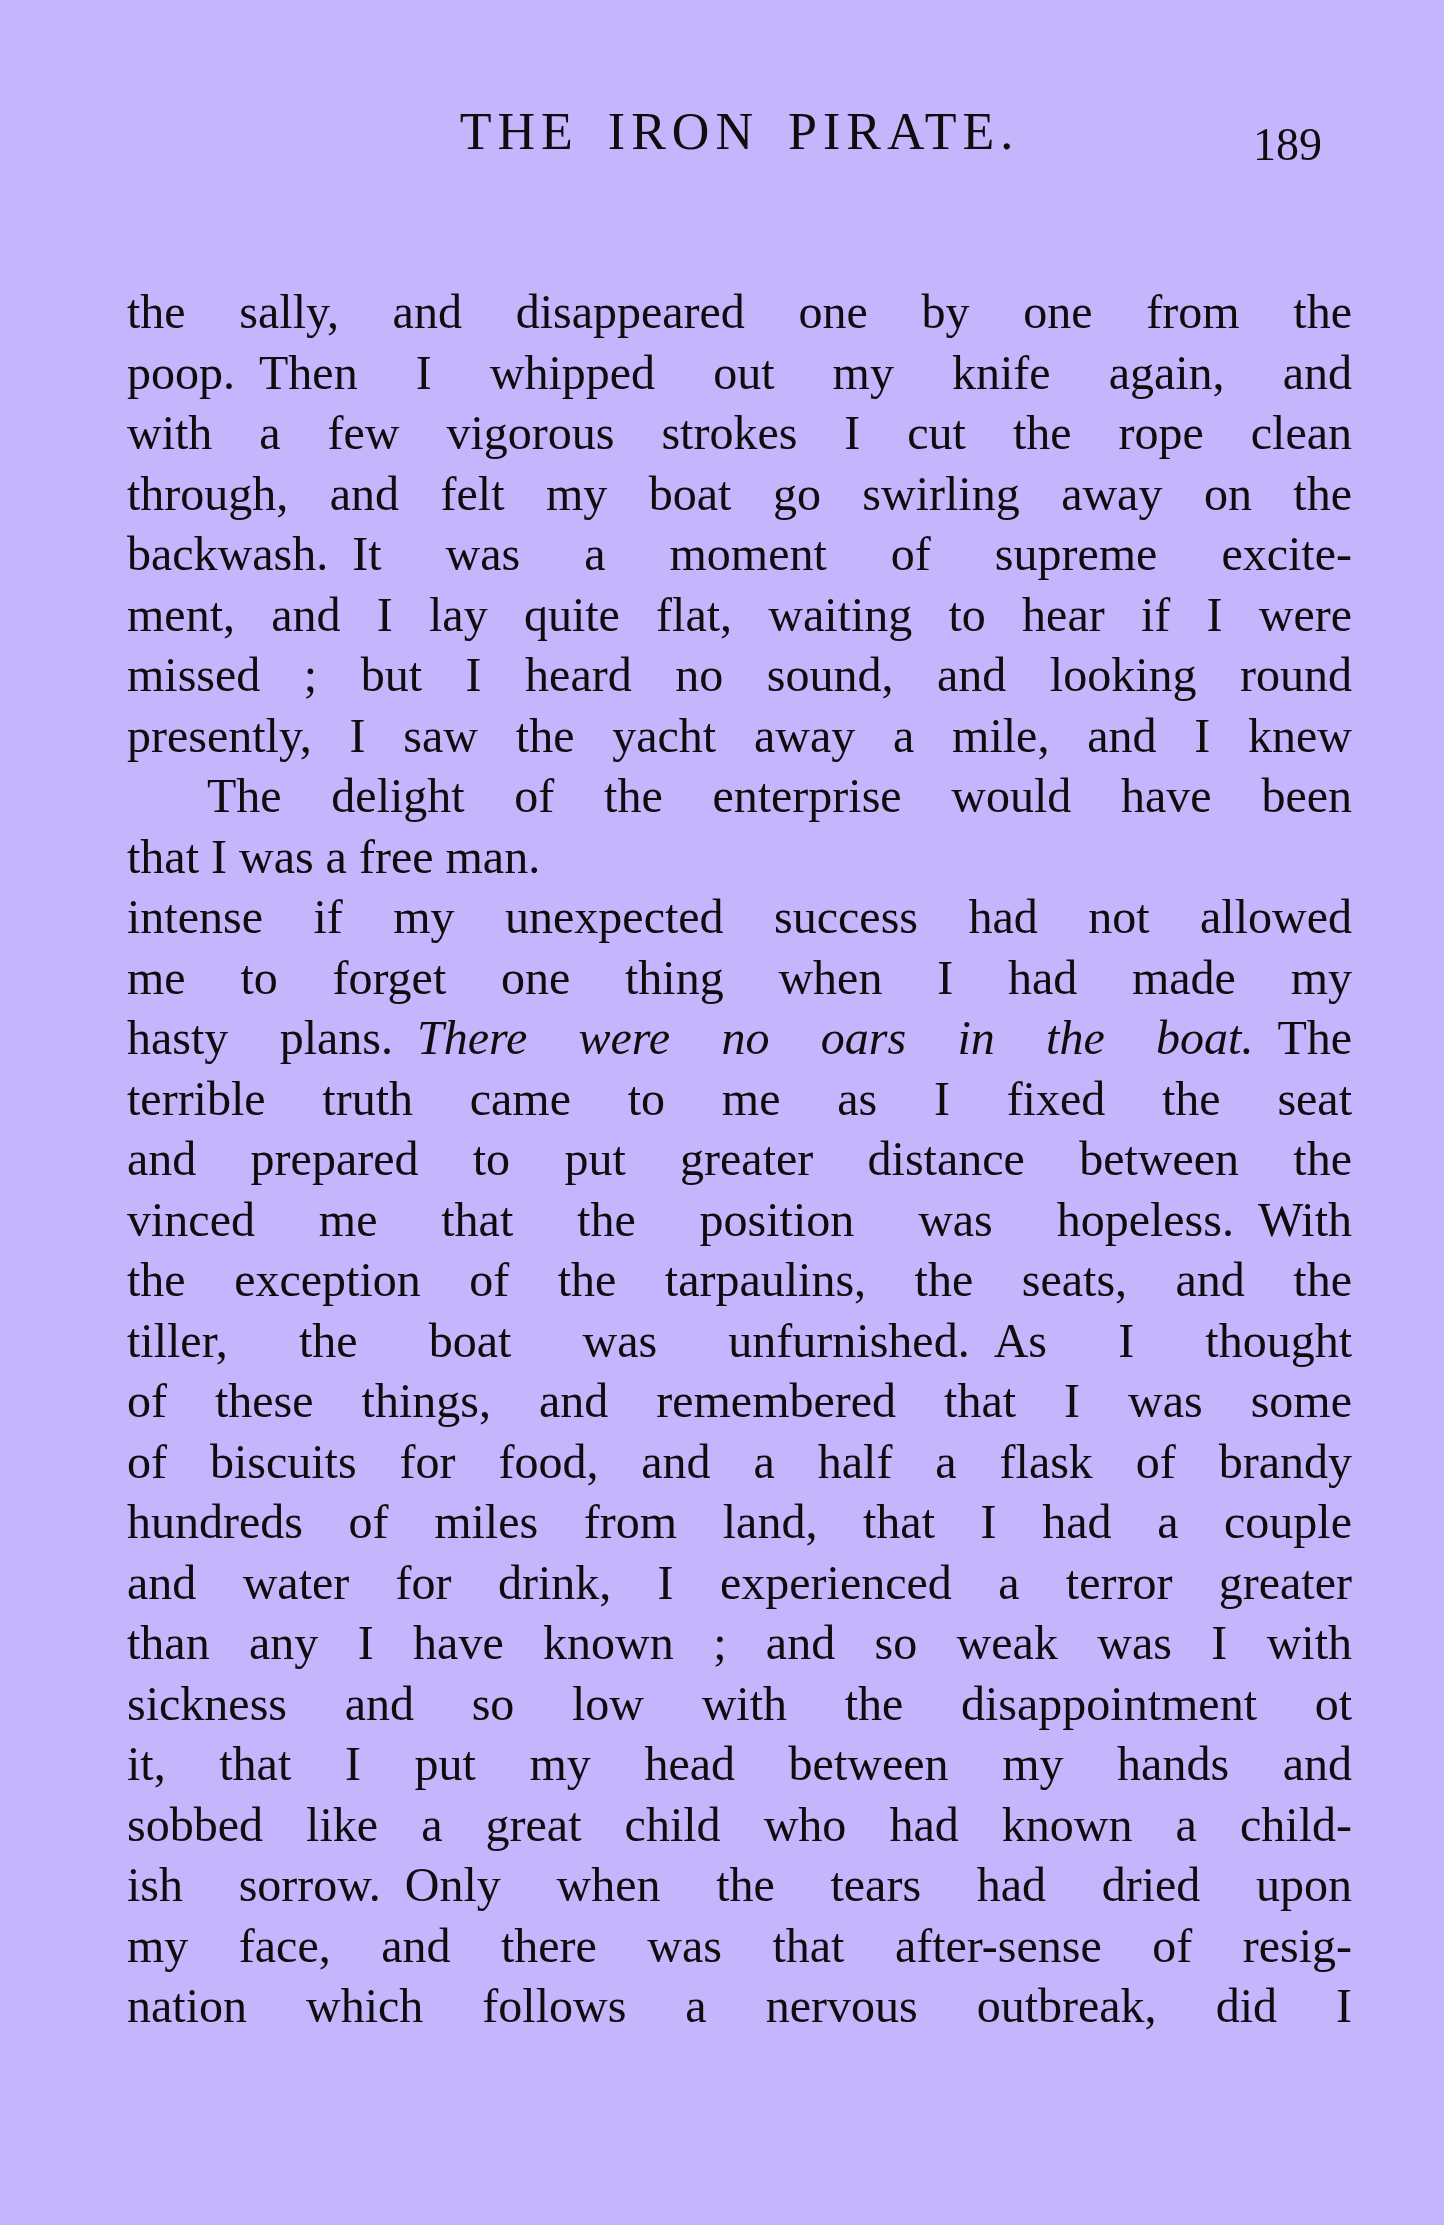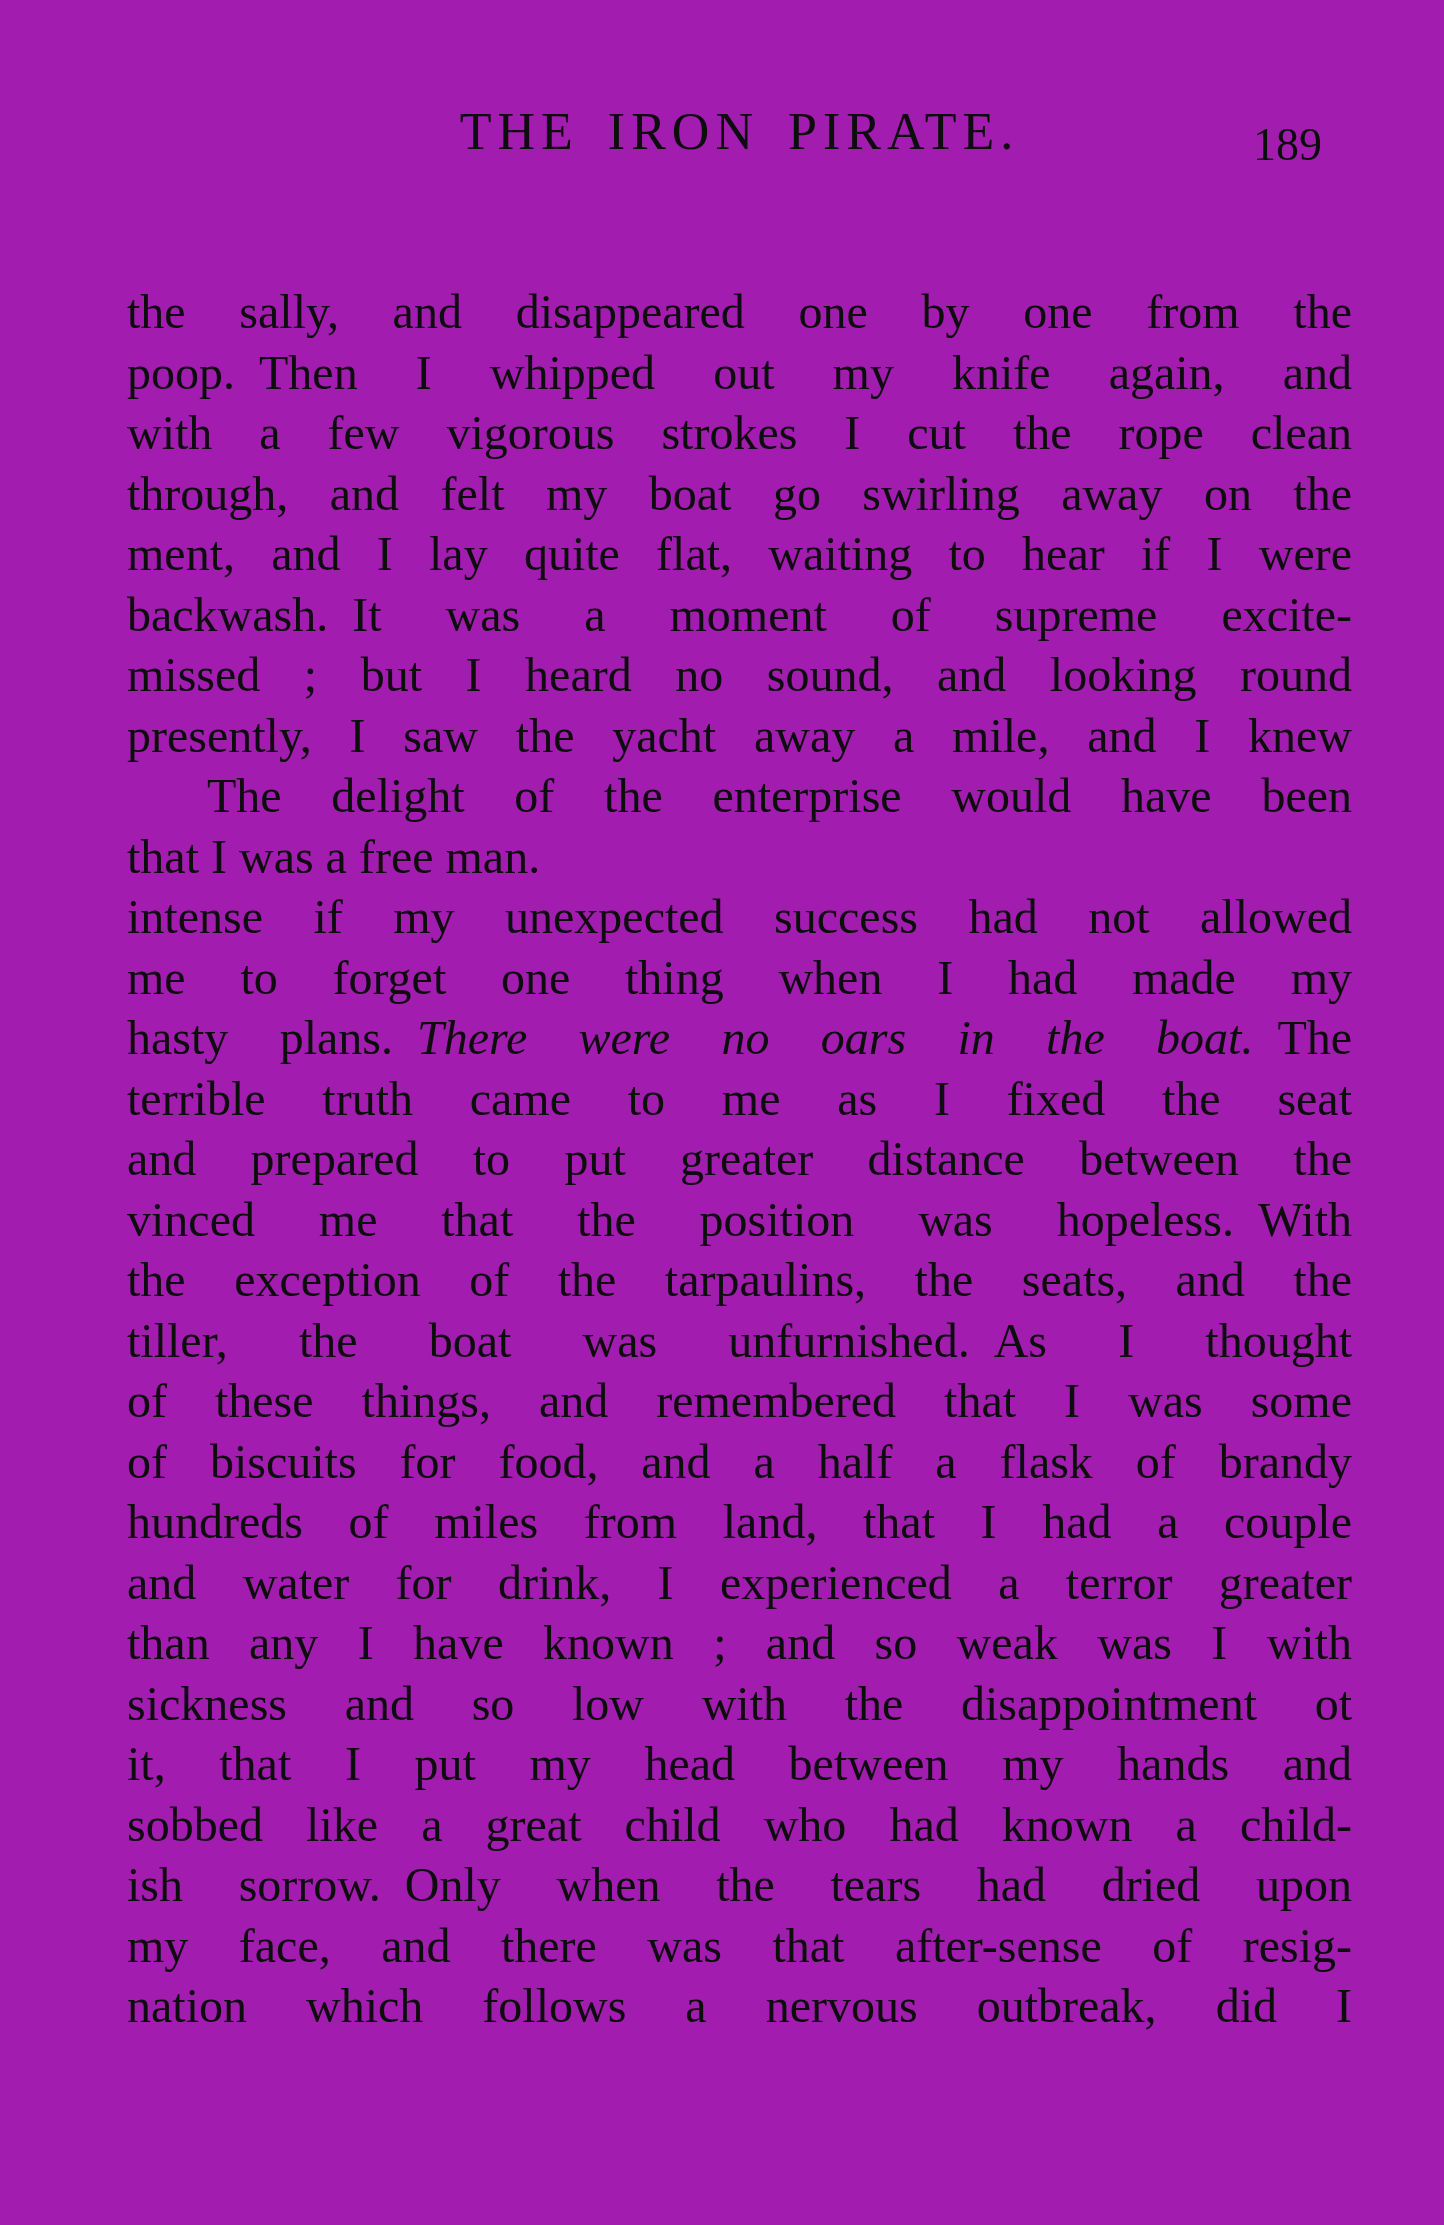--- a/index.html
+++ b/index.html
@@ -7,21 +7,21 @@
     padding: 0;
     width: 1444px;
     height: 2225px;
     background: #fdfdfc;
     overflow: hidden;
   }
   .page {
     position: relative;
     width: 1444px;
     height: 2225px;
-    background: #a21caf;
+    background: #c4b5fd;
     color: #0d0d0d;
     font-family: "Liberation Serif", "DejaVu Serif", serif;
   }
   .page-header {
     position: absolute;
     top: 104px;
     left: 127px;
     width: 1225px;
     height: 60px;
   }
@@ -75,22 +75,22 @@
   <header class="page-header">
     <span class="running-title">THE IRON PIRATE.</span>
     <span class="page-number">189</span>
   </header>
 
   <main class="page-body">
     <div class="line">the sally, and disappeared one by one from the</div>
     <div class="line">poop. Then I whipped out my knife again, and</div>
     <div class="line">with a few vigorous strokes I cut the rope clean</div>
     <div class="line">through, and felt my boat go swirling away on the</div>
+    <div class="line">backwash. It was a moment of supreme excite-</div>
     <div class="line">ment, and I lay quite flat, waiting to hear if I were</div>
-    <div class="line">backwash. It was a moment of supreme excite-</div>
     <div class="line">missed ; but I heard no sound, and looking round</div>
     <div class="line">presently, I saw the yacht away a mile, and I knew</div>
     <div class="line indent">The delight of the enterprise would have been</div>
     <div class="line flush">that I was a free man.</div>
     <div class="line">intense if my unexpected success had not allowed</div>
     <div class="line">me to forget one thing when I had made my</div>
     <div class="line"><span>hasty plans. </span><em>There were no oars in the boat.</em><span> The</span></div>
     <div class="line">terrible truth came to me as I fixed the seat</div>
     <div class="line">and prepared to put greater distance between the</div>
     <div class="line">vinced me that the position was hopeless. With</div>

